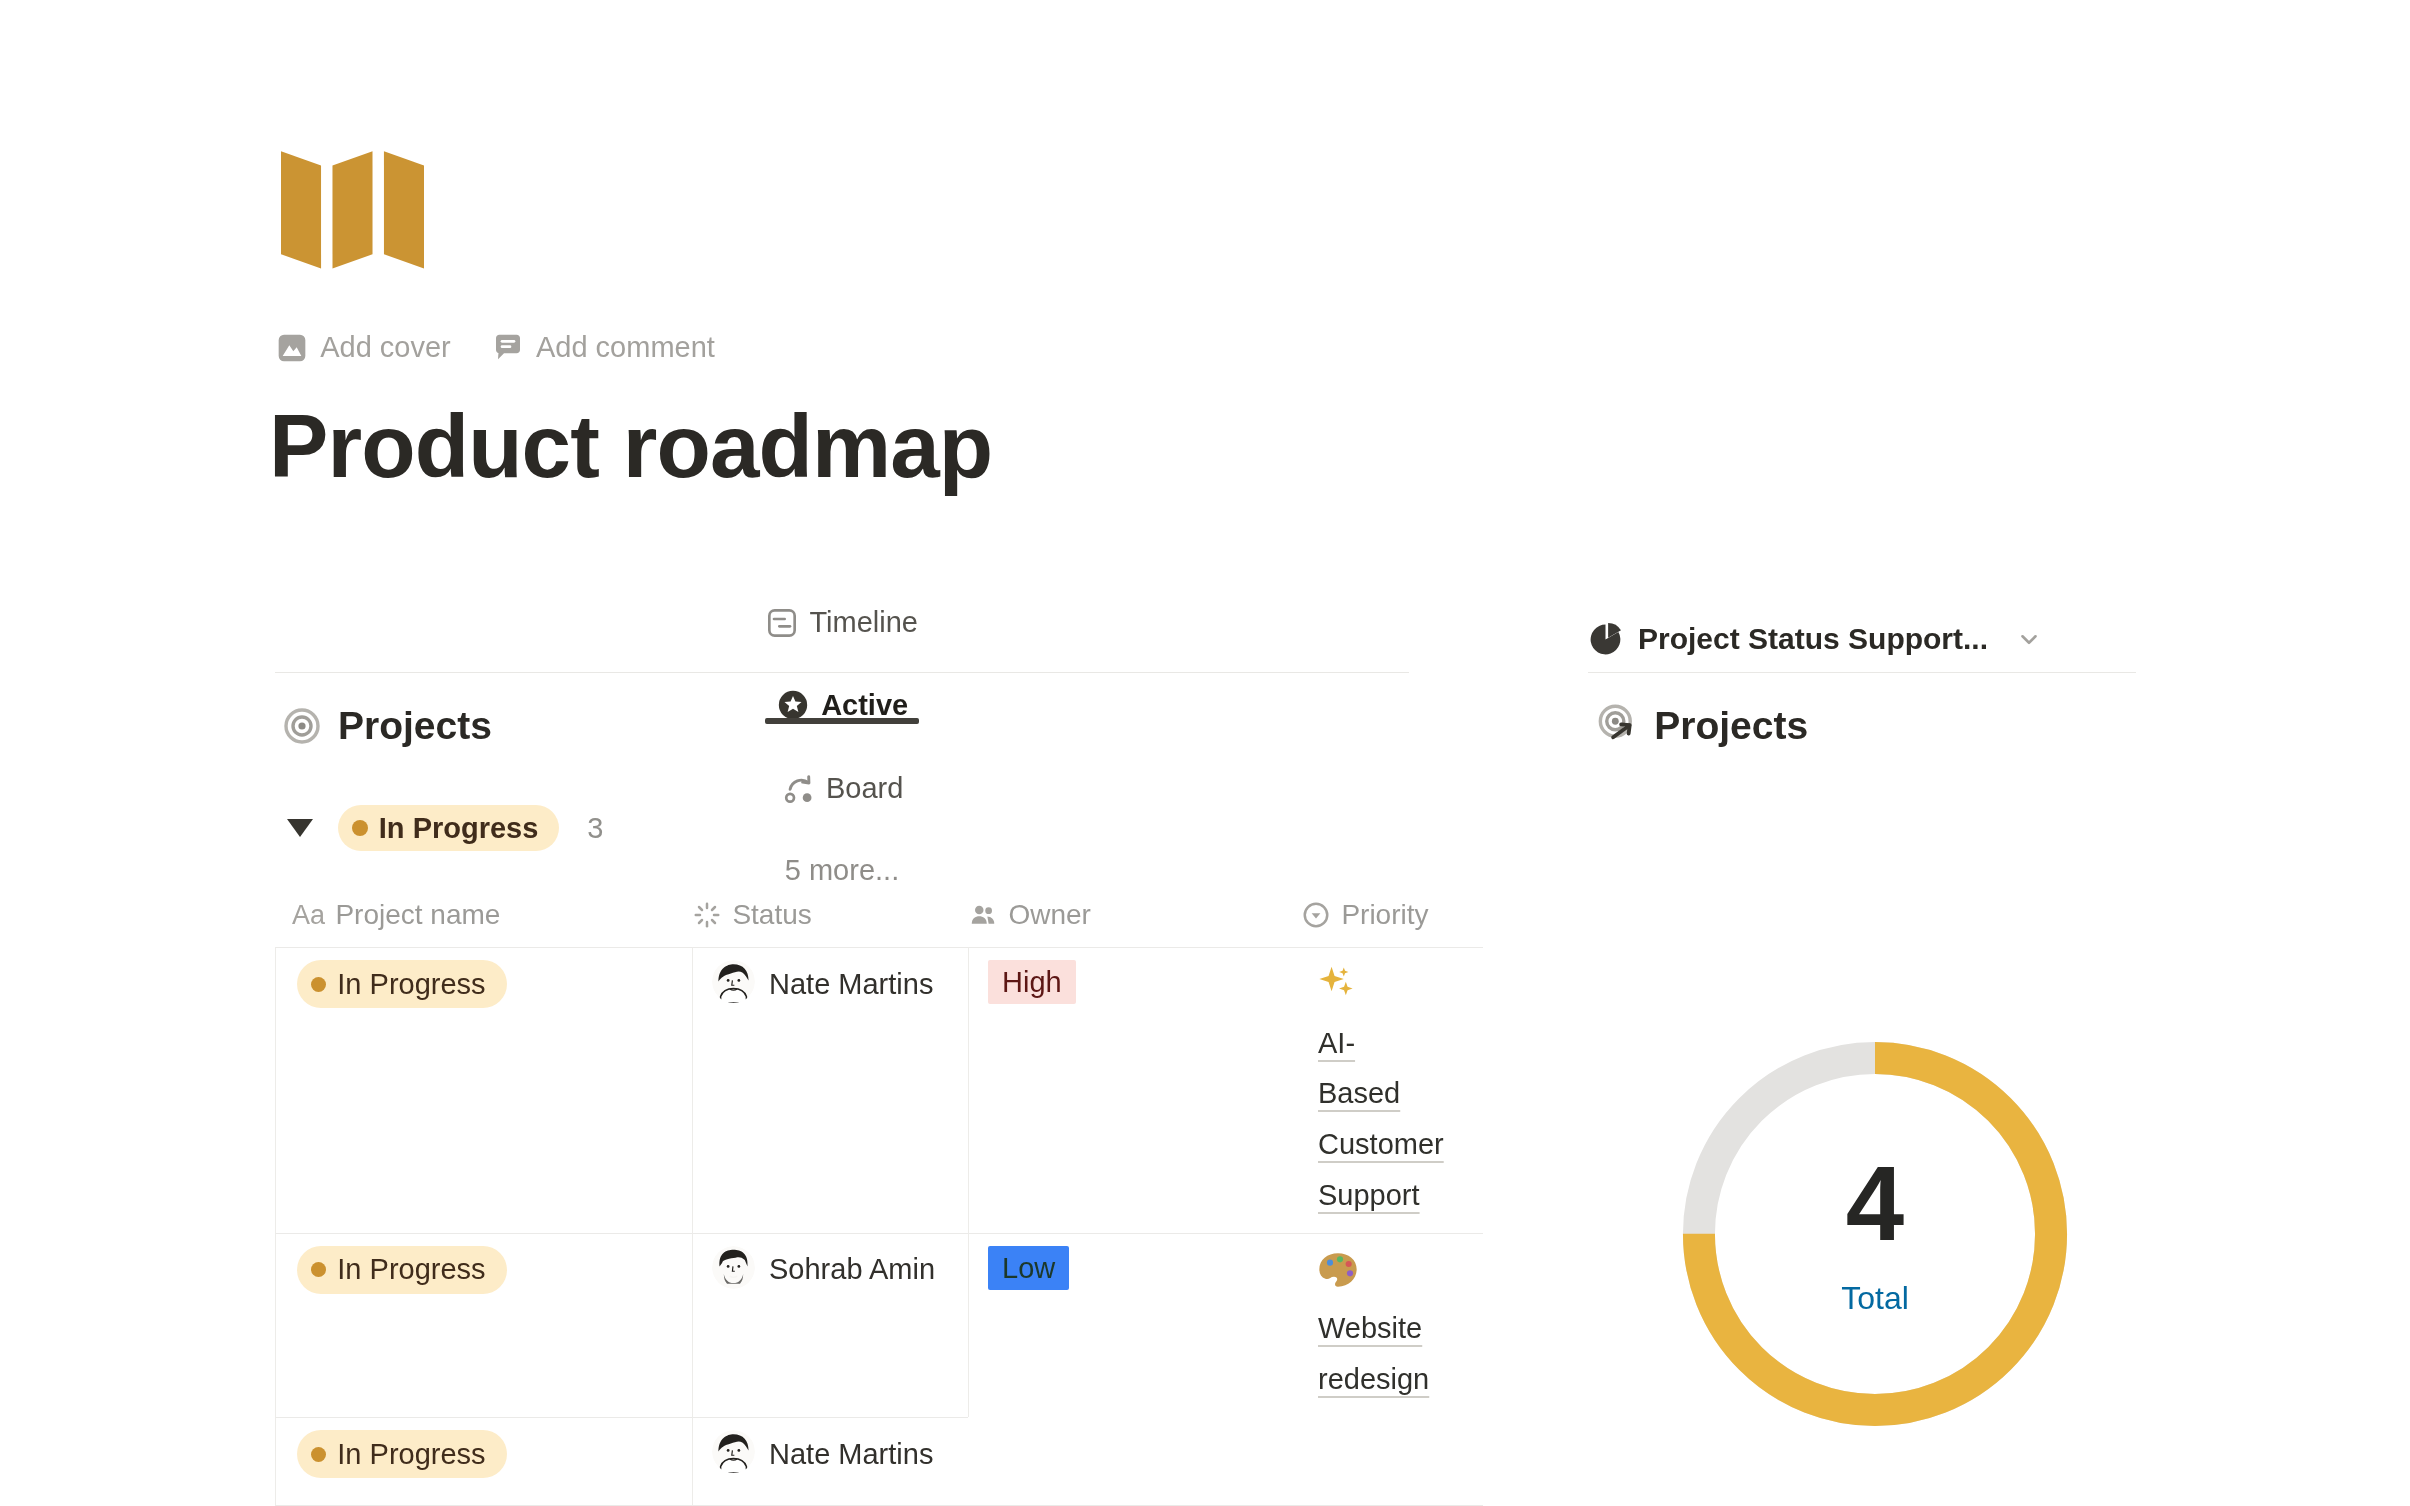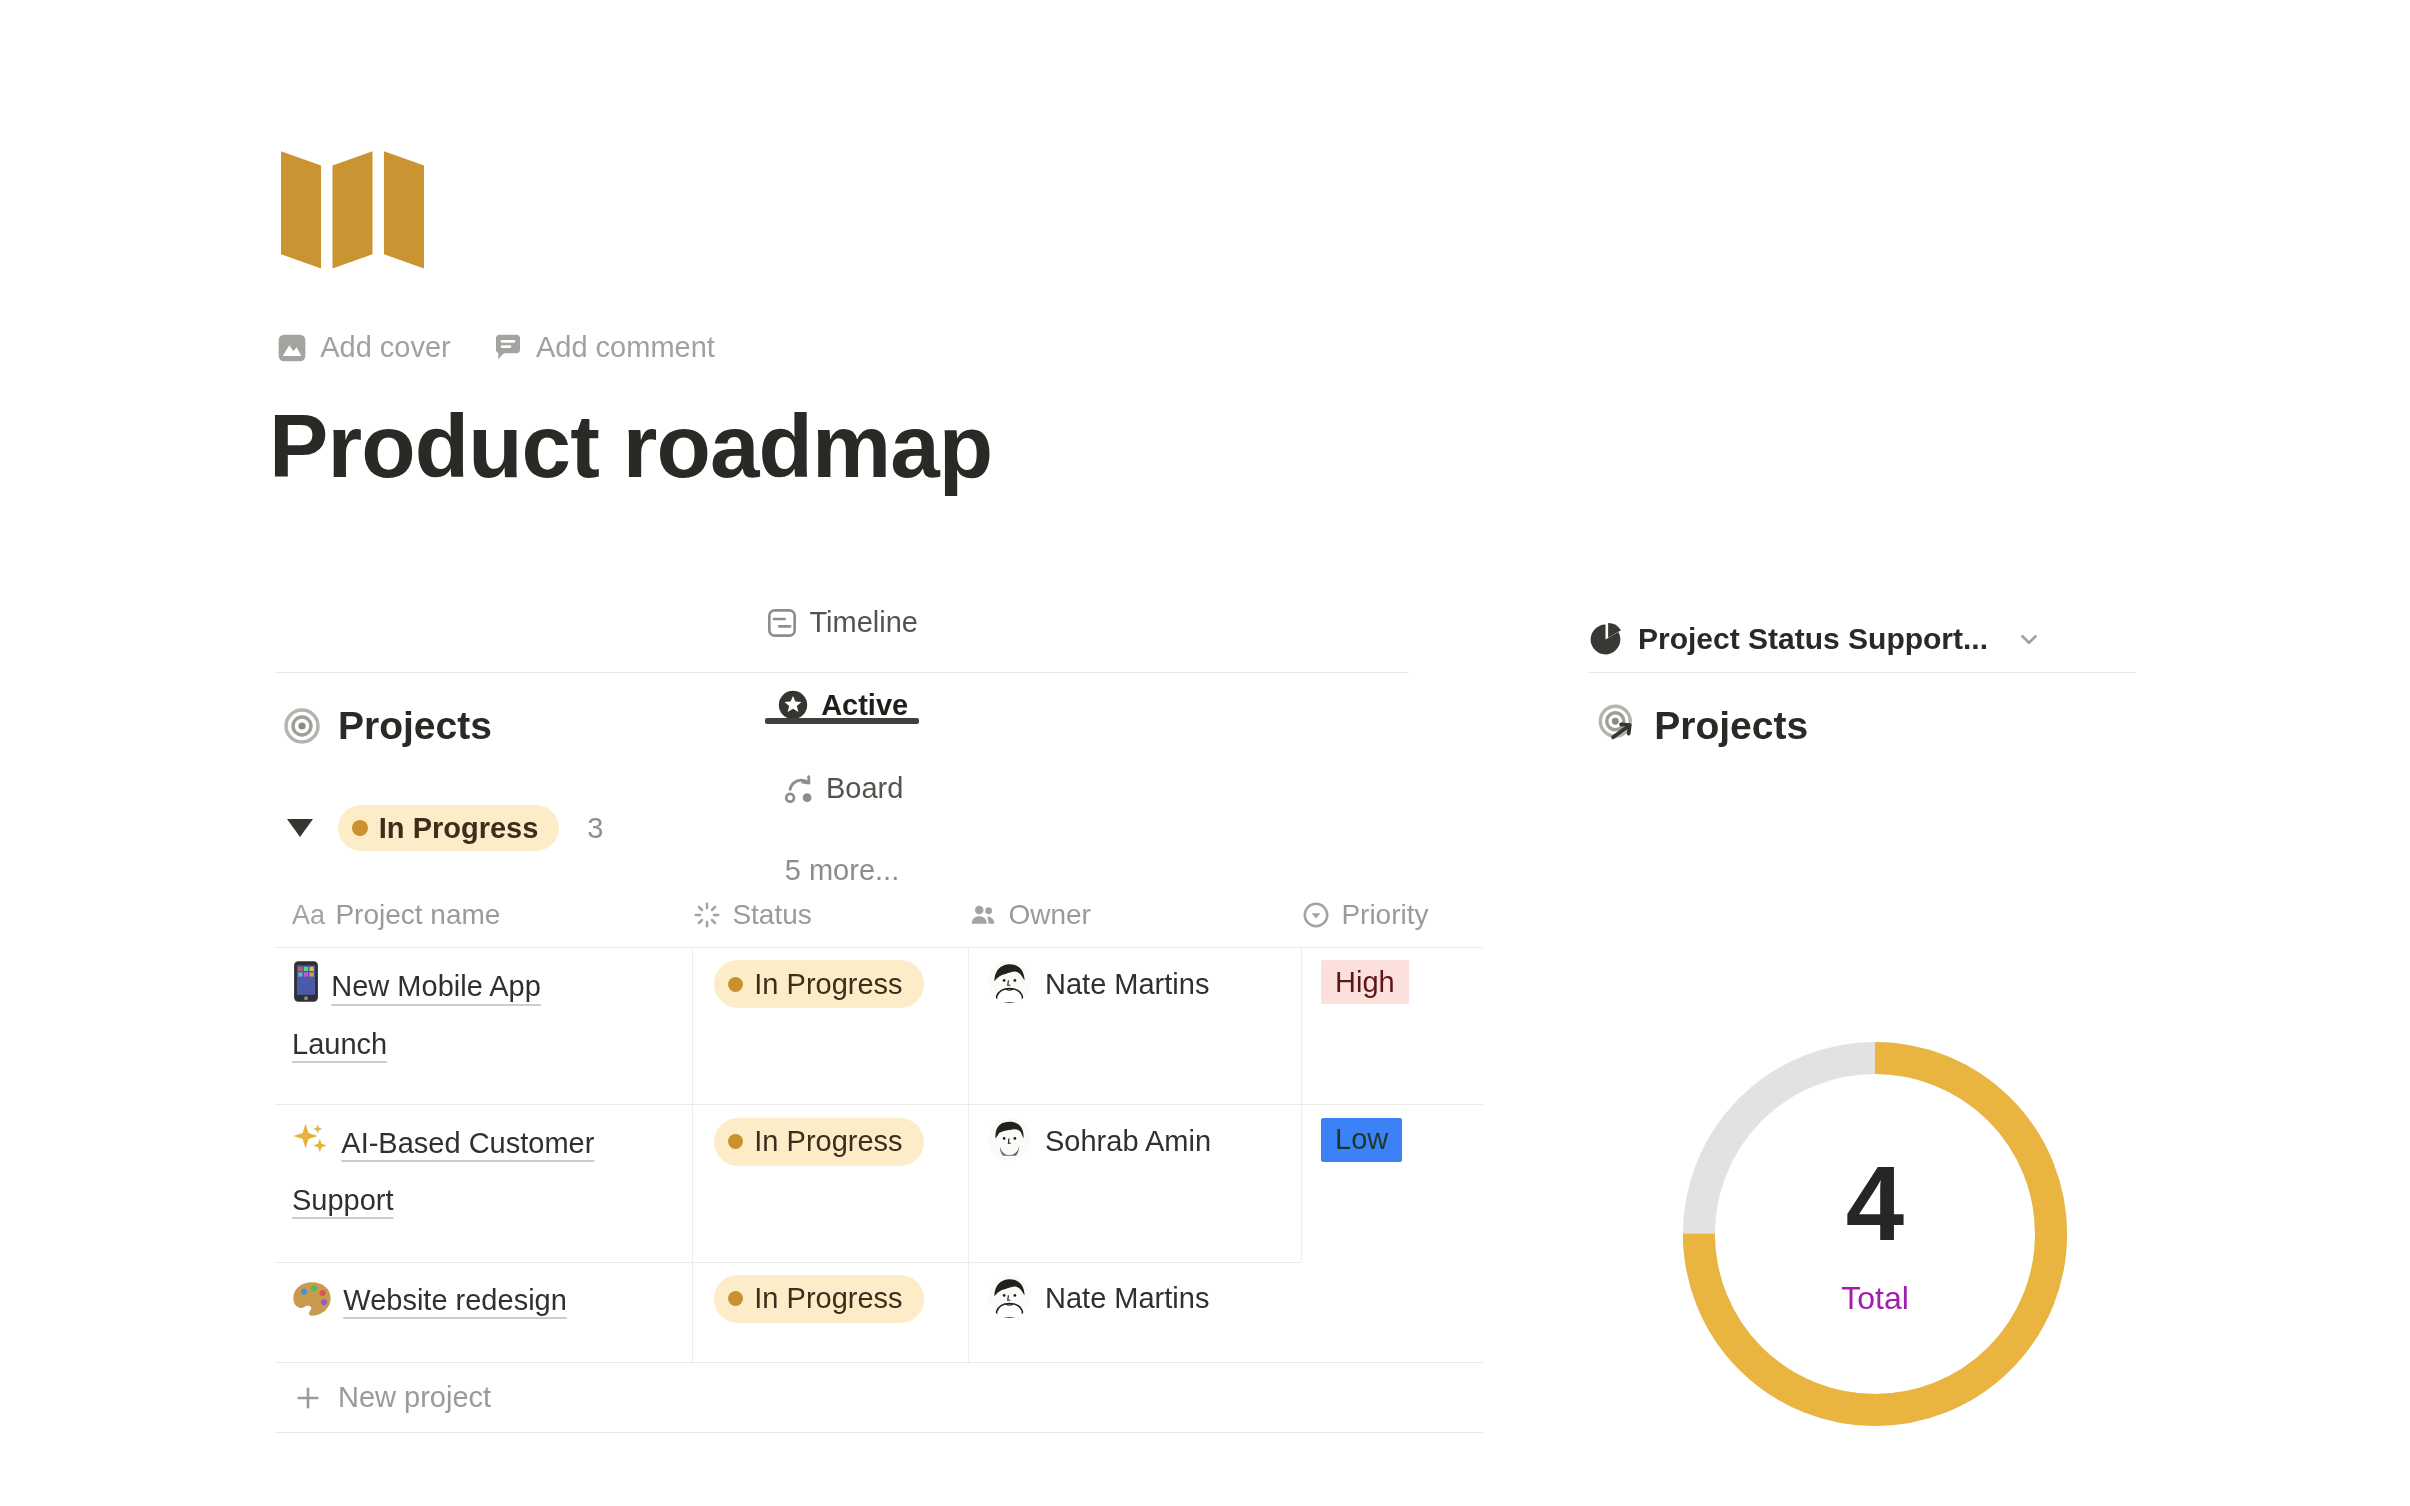--- a/index.html
+++ b/index.html
@@ -70,21 +70,21 @@
   .prio-pill{display:inline-block;border-radius:2px;padding:5.6px 14px;font-size:29px;cursor:pointer;}
   .tag-red{background:#fbe0dc;color:#5d1715;}
   .tag-green{background:#3b82f6;color:#1c3829;}
   .tag-yellow{background:#fdecc8;color:#402c1b;}
   .new-row{grid-column:1 / -1;border-top:1.9px solid #ebeae8;border-bottom:1.9px solid #e9e8e5;height:69px;display:flex;align-items:center;gap:16px;padding-left:19px;font-size:29px;color:#9b9a97;cursor:pointer;}
 
   
   #donut-wrap{left:1682px;top:1041px;width:386px;height:386px;}
   #donut-center{left:1682px;top:1041px;width:386px;height:386px;display:flex;flex-direction:column;align-items:center;justify-content:center;pointer-events:none;}
   #donut-value{font-size:105px;font-weight:600;color:#262624;line-height:1;}
-  #donut-label{margin-top:24.5px;font-size:32px;color:#a21caf;}
+  #donut-label{margin-top:24.5px;font-size:32px;color:#0369a1;}
 </style>
 </head>
 <body>
 
 <div class="abs" id="page-icon">
   <svg width="143" height="132" viewBox="0 0 100 92">
     <polygon points="0,7 28,17 28,89 0,79" fill="#cb9433"></polygon>
     <polygon points="36,17 64,7 64,79 36,89" fill="#cb9433"></polygon>
     <polygon points="72,7 100,17 100,89 72,79" fill="#cb9433"></polygon>
   </svg>
@@ -216,35 +216,20 @@
       <svg width="30" height="30" viewBox="0 0 24 24">
         <circle cx="12" cy="12" r="9" fill="none" stroke="#a5a39f" stroke-width="2"></circle>
         <path d="M8.5 10.5 L15.5 10.5 L12 14.8 Z" fill="#a5a39f"></path>
       </svg>
       <span>Priority</span>
     </div>
   </div>
 
   <div class="tbody">
 
-    <div class="cell cell-name row-h2">
-      <span class="row-emoji">
-        <svg width="28" height="43" viewBox="0 0 20 30">
-          <rect x="1.5" y="0.5" width="17" height="29" rx="3" fill="#2e2e33"></rect>
-          <rect x="3.5" y="3.5" width="13" height="21" fill="#4a5aa8"></rect>
-          <rect x="4.5" y="4.5" width="3" height="3" fill="#d65757"></rect>
-            <rect x="8.5" y="4.5" width="3" height="3" fill="#57d67a"></rect>
-          <rect x="12.5" y="4.5" width="3" height="3" fill="#e0c050"></rect>
-            <rect x="4.5" y="8.5" width="3" height="3" fill="#57b8d6"></rect>
-          <rect x="8.5" y="8.5" width="3" height="3" fill="#c757d6"></rect>
-            <rect x="12.5" y="8.5" width="3" height="3" fill="#d69b57"></rect>
-          <circle cx="10" cy="27" r="1.4" fill="#8a8a90"></circle>
-        </svg>
-      </span><a>New Mobile App Launch</a>
-    </div>
     <div class="cell vline cell-status row-h2">
       <span class="status-pill">
         <span class="dot"></span>
         <span>In Progress</span>
       </span>
     </div>
     <div class="cell vline cell-owner row-h2">
       <span class="avatar">
         <svg width="43" height="43" viewBox="0 0 40 40">
           <circle cx="20" cy="20" r="20" fill="#fbfaf8"></circle>

